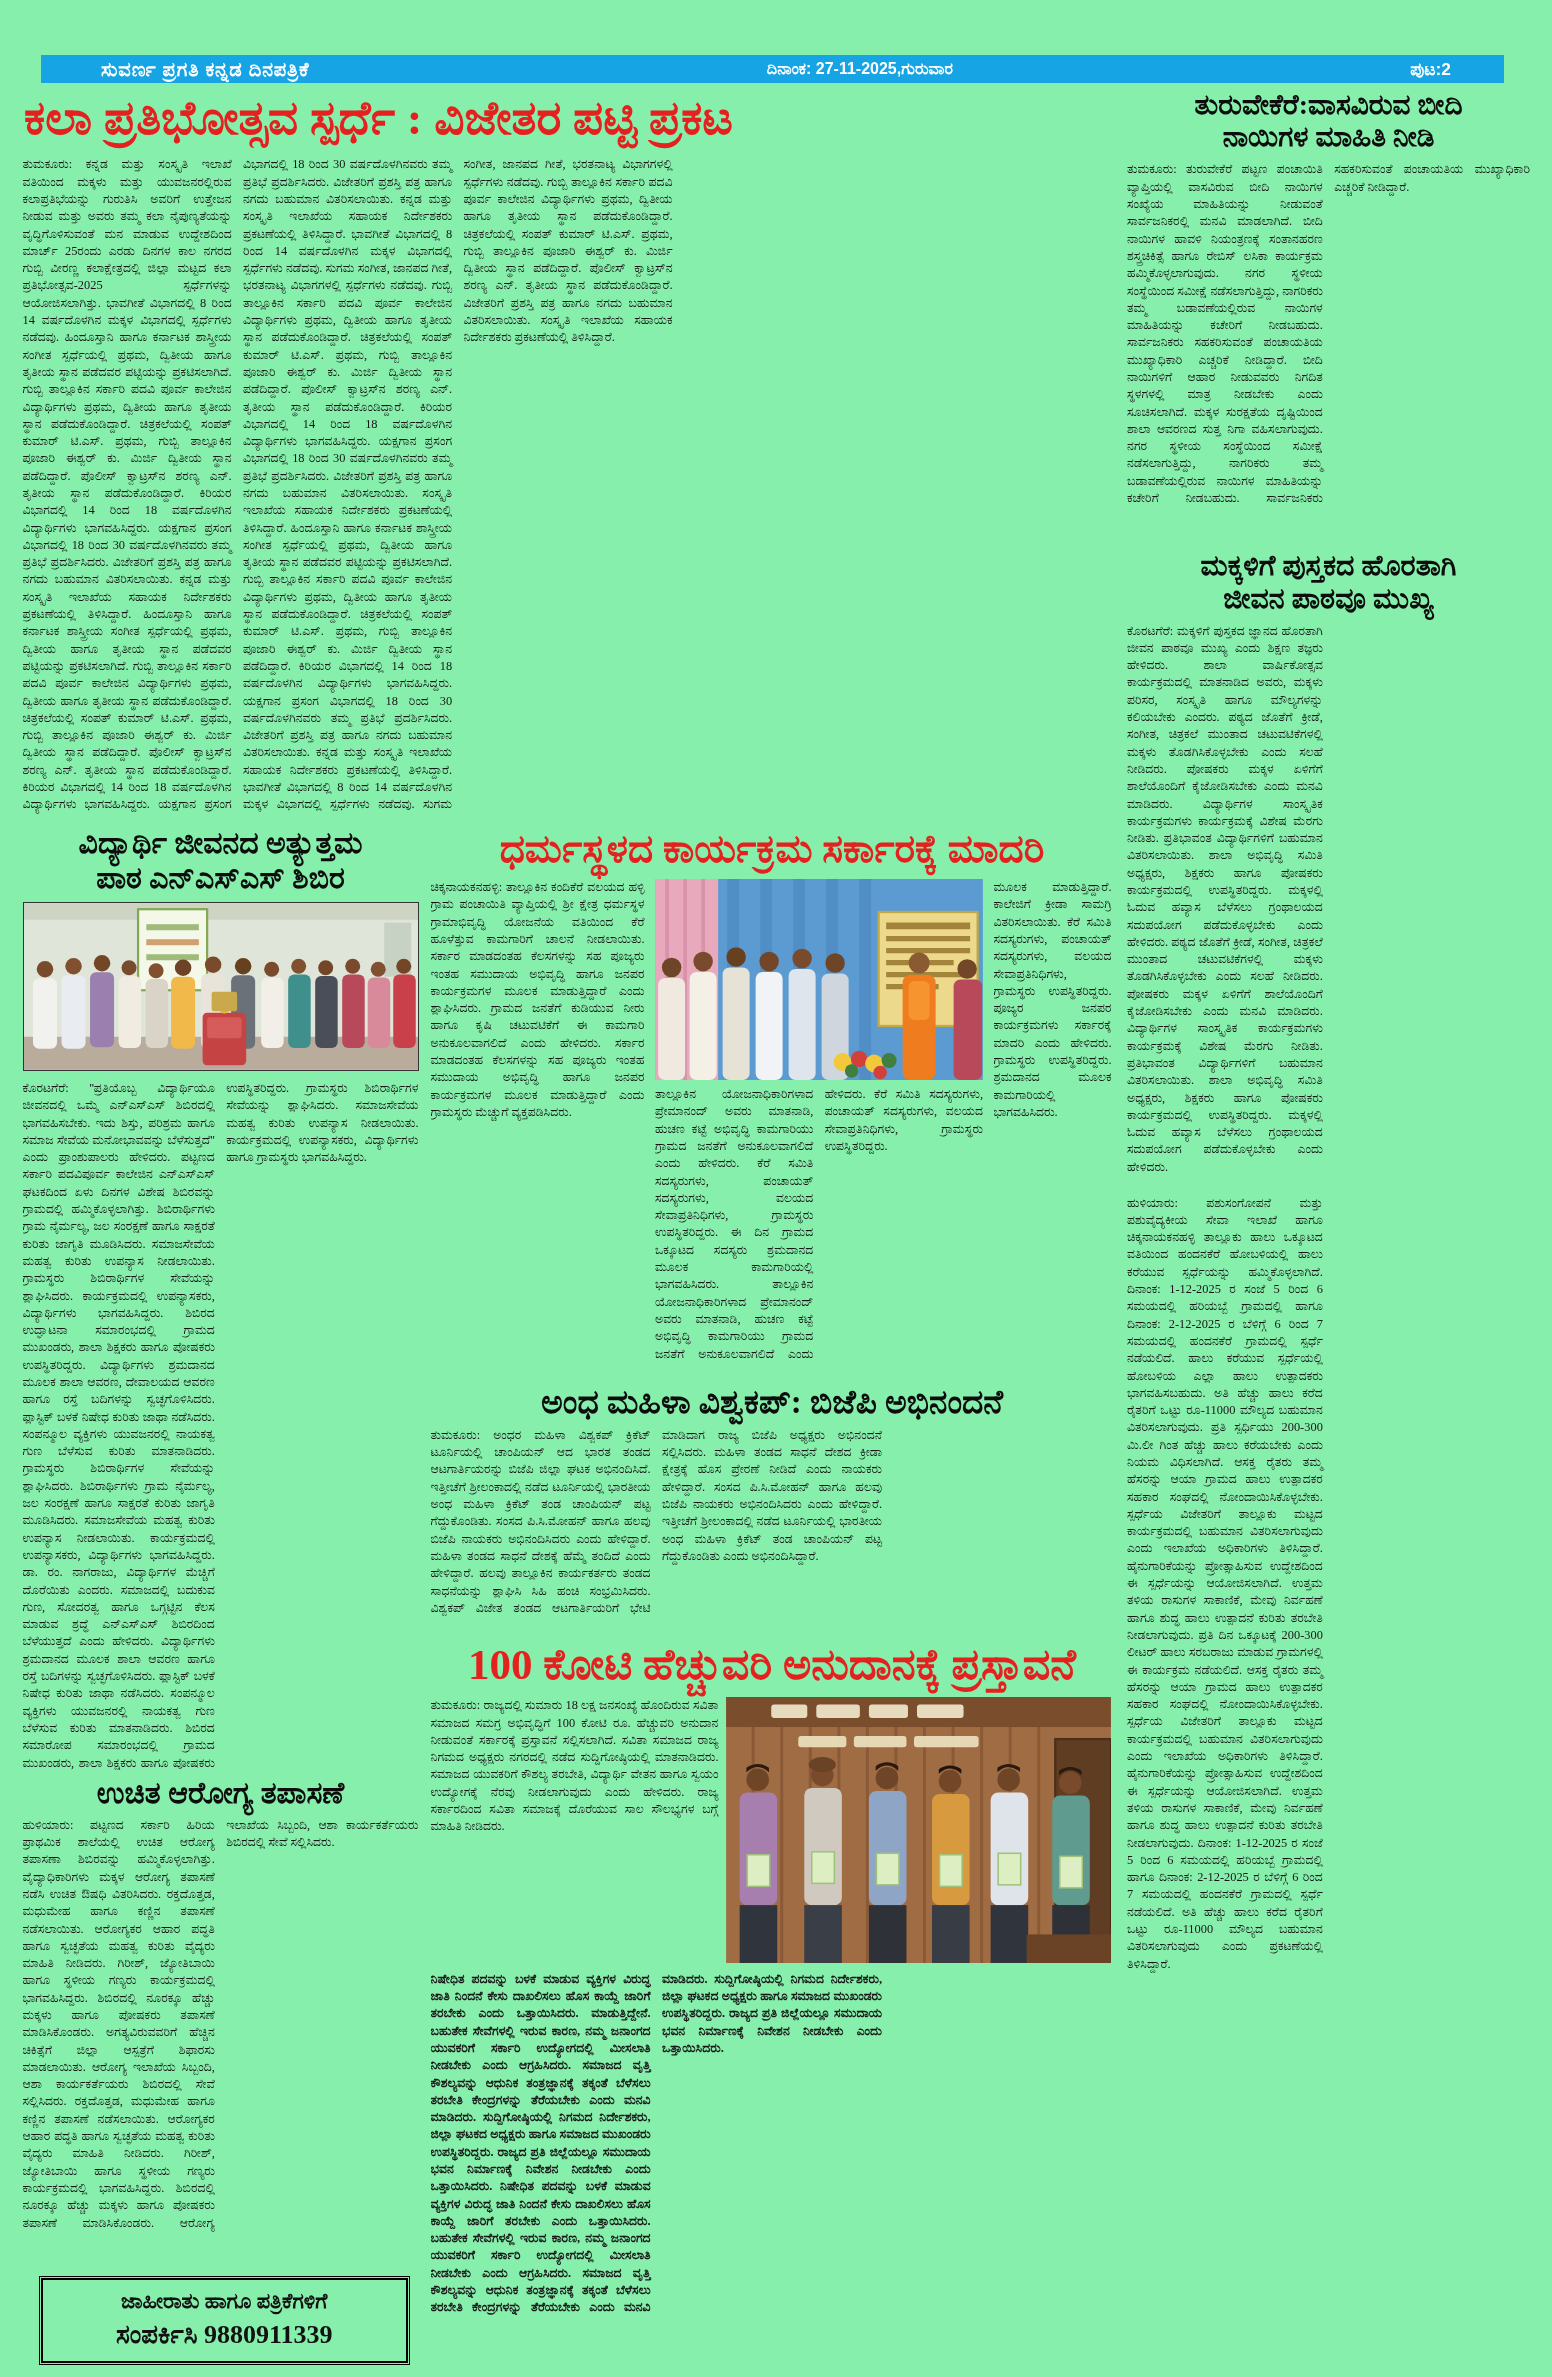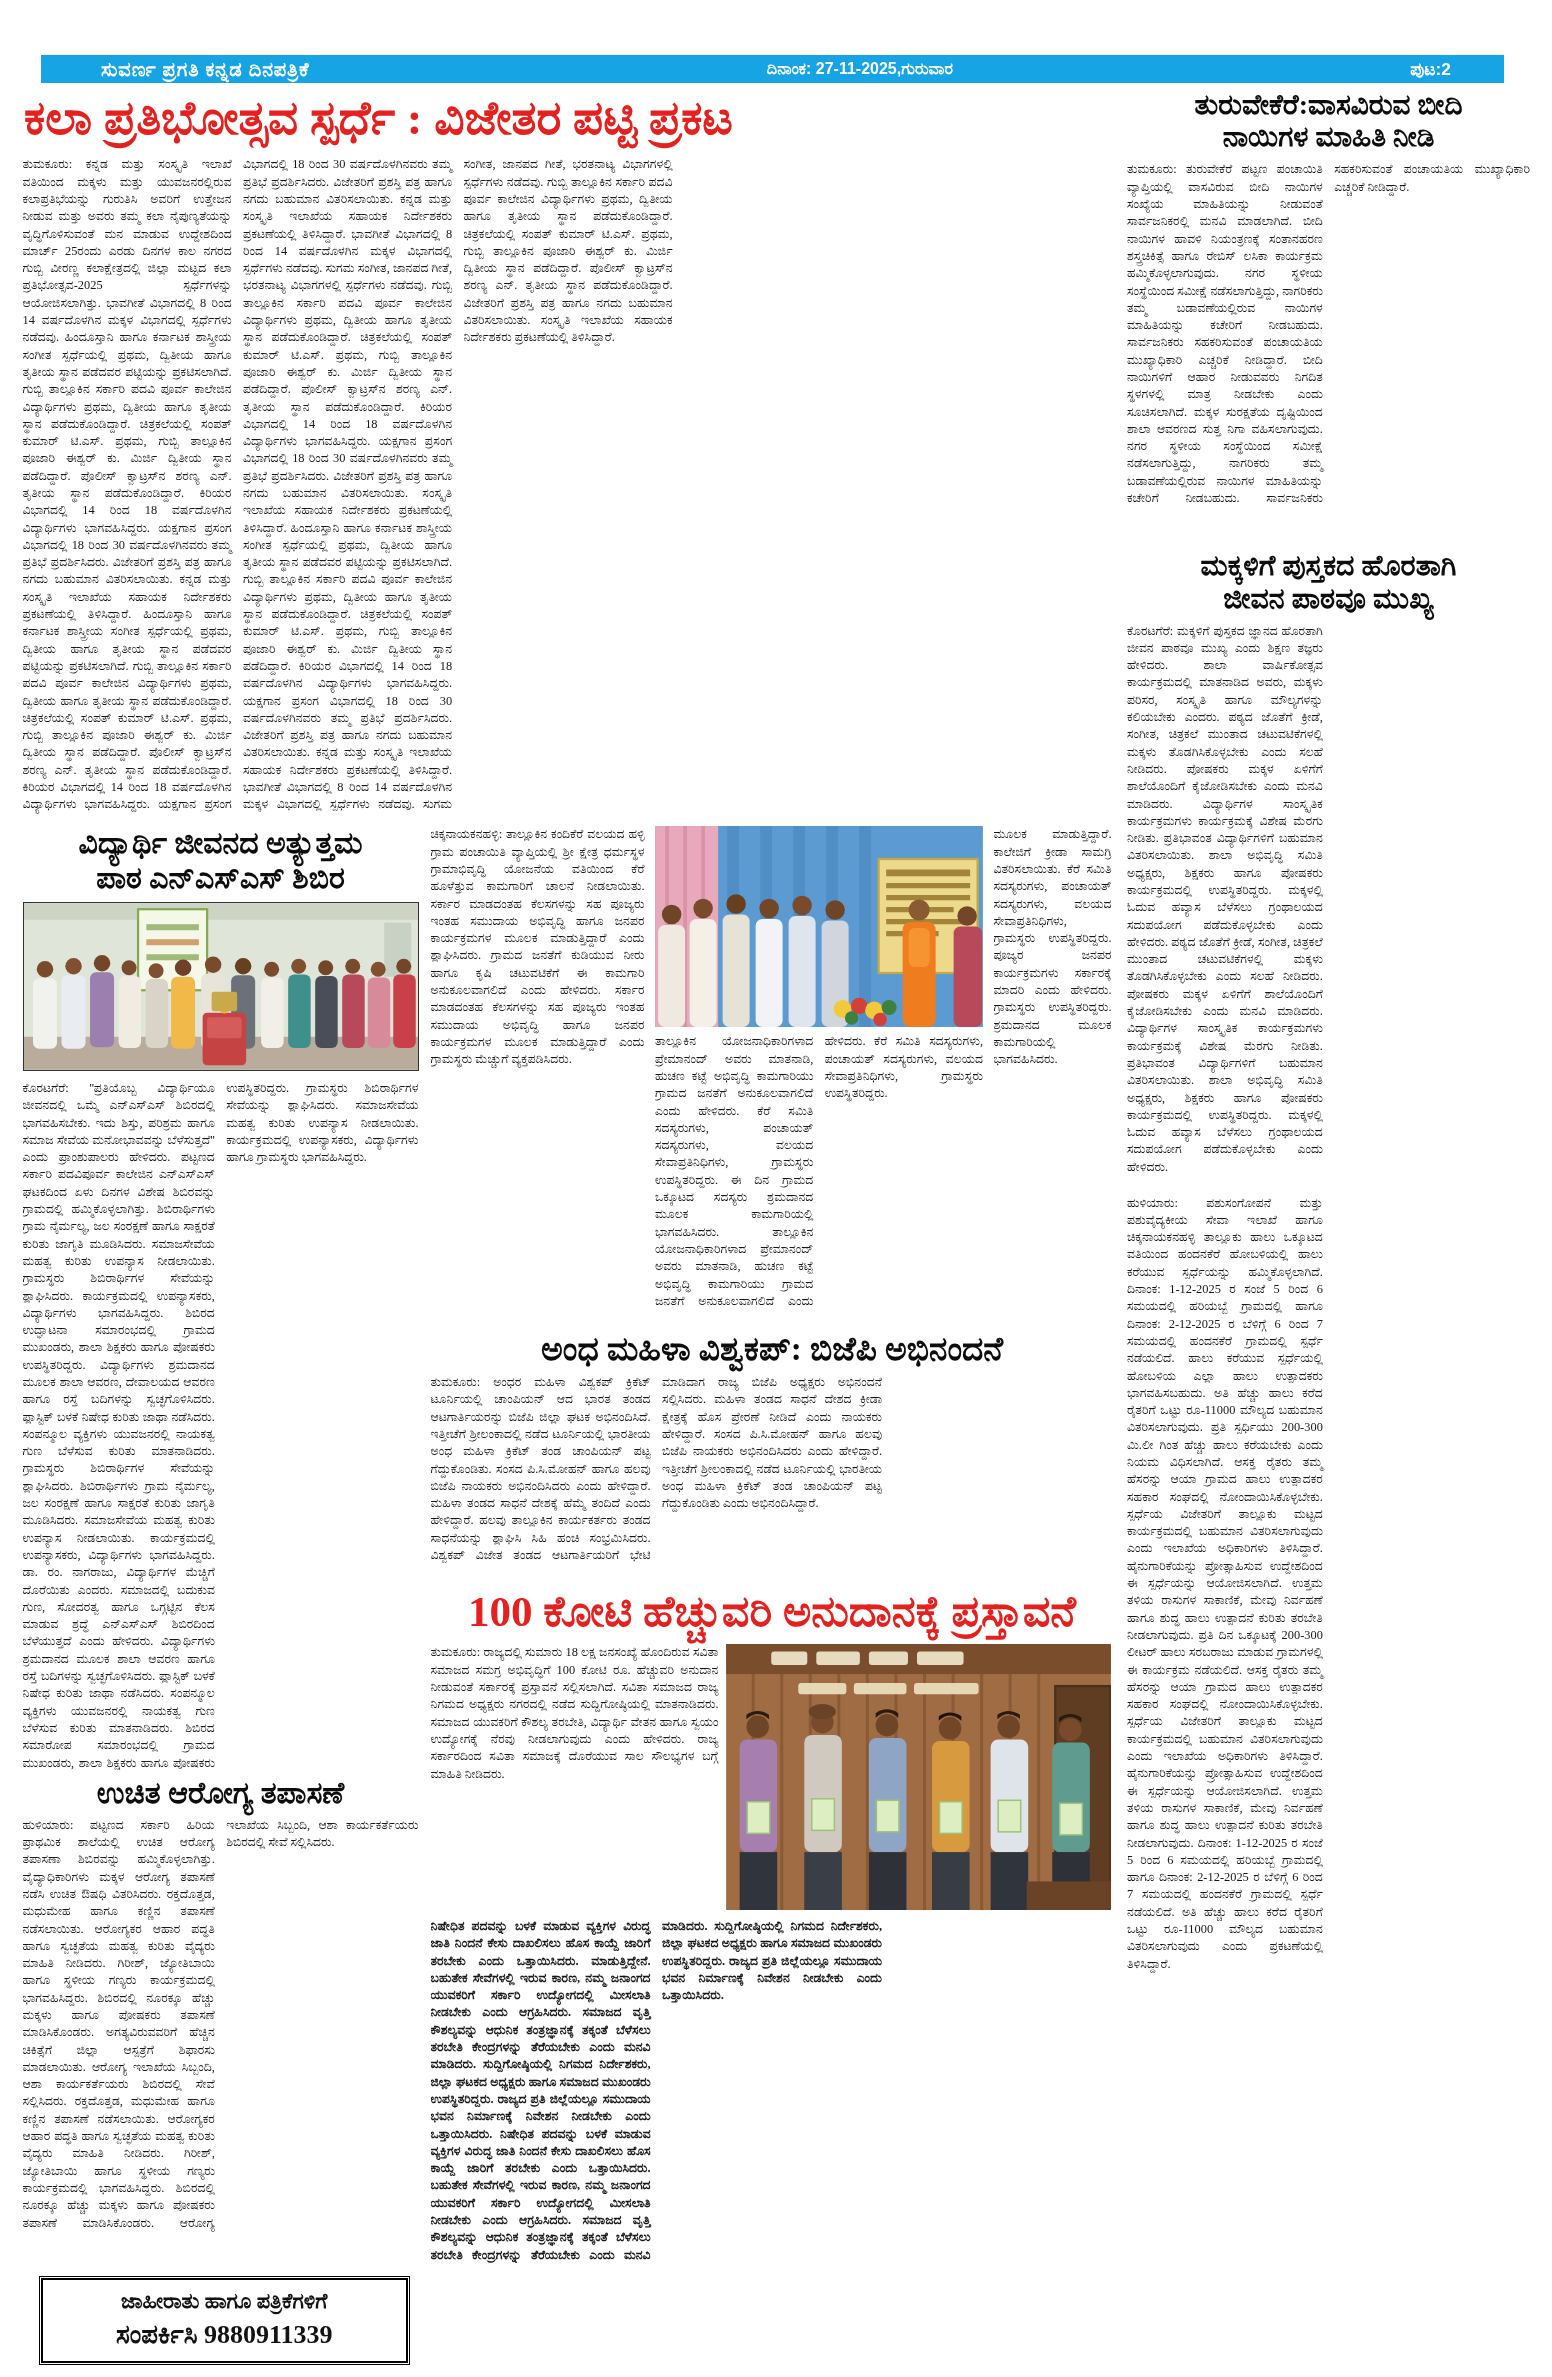--- a/index.html
+++ b/index.html
@@ -1,16 +1,16 @@
 <!DOCTYPE html>
 <html style="font-size:12px"><head>
 <meta charset="utf-8">
 <style>
   html,body{margin:0;padding:0;background:#e8e8e8;}
-  .page{position:relative;width:1553px;height:2377px;margin:0 auto;background:#ffffff;
+  .page{position:relative;width:1553px;height:2377px;margin:0 auto;background:#86efac;
         font-family:"Liberation Serif","DejaVu Serif",serif;color:#121212;overflow:hidden;
         box-sizing:border-box;padding:89px 22.5px 0 22.5px;}
   
   .masthead{position:absolute;top:55px;left:41px;width:1463px;height:28px;background:#16a4e4;
             display:flex;align-items:center;justify-content:space-between;box-sizing:border-box;
             padding:0 53px 0 60px;color:#ffffff;font-family:"Liberation Sans","DejaVu Sans",sans-serif;}
   .m-name{font-size:19.5px;font-weight:bold;letter-spacing:0.8px;}
   .m-date{font-size:16px;font-weight:bold;}
   .m-page{font-size:17.3px;font-weight:bold;}
   
@@ -138,20 +138,21 @@
           <h2 class="h2 hl-health">ಉಚಿತ ಆರೋಗ್ಯ ತಪಾಸಣೆ</h2>
           <div class="body c2-health">ಹುಳಿಯಾರು: ಪಟ್ಟಣದ ಸರ್ಕಾರಿ ಹಿರಿಯ ಪ್ರಾಥಮಿಕ ಶಾಲೆಯಲ್ಲಿ ಉಚಿತ ಆರೋಗ್ಯ ತಪಾಸಣಾ ಶಿಬಿರವನ್ನು ಹಮ್ಮಿಕೊಳ್ಳಲಾಗಿತ್ತು. ವೈದ್ಯಾಧಿಕಾರಿಗಳು ಮಕ್ಕಳ ಆರೋಗ್ಯ ತಪಾಸಣೆ ನಡೆಸಿ ಉಚಿತ ಔಷಧಿ ವಿತರಿಸಿದರು. ರಕ್ತದೊತ್ತಡ, ಮಧುಮೇಹ ಹಾಗೂ ಕಣ್ಣಿನ ತಪಾಸಣೆ ನಡೆಸಲಾಯಿತು. ಆರೋಗ್ಯಕರ ಆಹಾರ ಪದ್ಧತಿ ಹಾಗೂ ಸ್ವಚ್ಛತೆಯ ಮಹತ್ವ ಕುರಿತು ವೈದ್ಯರು ಮಾಹಿತಿ ನೀಡಿದರು. ಗಿರೀಶ್, ಜ್ಯೋತಿಬಾಯಿ ಹಾಗೂ ಸ್ಥಳೀಯ ಗಣ್ಯರು ಕಾರ್ಯಕ್ರಮದಲ್ಲಿ ಭಾಗವಹಿಸಿದ್ದರು. ಶಿಬಿರದಲ್ಲಿ ನೂರಕ್ಕೂ ಹೆಚ್ಚು ಮಕ್ಕಳು ಹಾಗೂ ಪೋಷಕರು ತಪಾಸಣೆ ಮಾಡಿಸಿಕೊಂಡರು. ಅಗತ್ಯವಿರುವವರಿಗೆ ಹೆಚ್ಚಿನ ಚಿಕಿತ್ಸೆಗೆ ಜಿಲ್ಲಾ ಆಸ್ಪತ್ರೆಗೆ ಶಿಫಾರಸು ಮಾಡಲಾಯಿತು. ಆರೋಗ್ಯ ಇಲಾಖೆಯ ಸಿಬ್ಬಂದಿ, ಆಶಾ ಕಾರ್ಯಕರ್ತೆಯರು ಶಿಬಿರದಲ್ಲಿ ಸೇವೆ ಸಲ್ಲಿಸಿದರು. ರಕ್ತದೊತ್ತಡ, ಮಧುಮೇಹ ಹಾಗೂ ಕಣ್ಣಿನ ತಪಾಸಣೆ ನಡೆಸಲಾಯಿತು. ಆರೋಗ್ಯಕರ ಆಹಾರ ಪದ್ಧತಿ ಹಾಗೂ ಸ್ವಚ್ಛತೆಯ ಮಹತ್ವ ಕುರಿತು ವೈದ್ಯರು ಮಾಹಿತಿ ನೀಡಿದರು. ಗಿರೀಶ್, ಜ್ಯೋತಿಬಾಯಿ ಹಾಗೂ ಸ್ಥಳೀಯ ಗಣ್ಯರು ಕಾರ್ಯಕ್ರಮದಲ್ಲಿ ಭಾಗವಹಿಸಿದ್ದರು. ಶಿಬಿರದಲ್ಲಿ ನೂರಕ್ಕೂ ಹೆಚ್ಚು ಮಕ್ಕಳು ಹಾಗೂ ಪೋಷಕರು ತಪಾಸಣೆ ಮಾಡಿಸಿಕೊಂಡರು. ಆರೋಗ್ಯ ಇಲಾಖೆಯ ಸಿಬ್ಬಂದಿ, ಆಶಾ ಕಾರ್ಯಕರ್ತೆಯರು ಶಿಬಿರದಲ್ಲಿ ಸೇವೆ ಸಲ್ಲಿಸಿದರು.</div>
 
           <div class="ad-box">
             <div class="ad-line1">ಜಾಹೀರಾತು ಹಾಗೂ ಪತ್ರಿಕೆಗಳಿಗೆ</div>
             <div class="ad-line2">ಸಂಪರ್ಕಿಸಿ 9880911339</div>
           </div>
         </div>
 
         <div class="center-strip">
+          <h2 class="h2 hl-red hl-dh">ಧರ್ಮಸ್ಥಳದ ಕಾರ್ಯಕ್ರಮ ಸರ್ಕಾರಕ್ಕೆ ಮಾದರಿ</h2>
           <div class="dh-row">
             <div class="body c1 dh-left">ಚಿಕ್ಕನಾಯಕನಹಳ್ಳಿ: ತಾಲ್ಲೂಕಿನ ಕಂದಿಕೆರೆ ವಲಯದ ಹಳ್ಳಿ ಗ್ರಾಮ ಪಂಚಾಯಿತಿ ವ್ಯಾಪ್ತಿಯಲ್ಲಿ ಶ್ರೀ ಕ್ಷೇತ್ರ ಧರ್ಮಸ್ಥಳ ಗ್ರಾಮಾಭಿವೃದ್ಧಿ ಯೋಜನೆಯ ವತಿಯಿಂದ ಕೆರೆ ಹೂಳೆತ್ತುವ ಕಾಮಗಾರಿಗೆ ಚಾಲನೆ ನೀಡಲಾಯಿತು. ಸರ್ಕಾರ ಮಾಡದಂತಹ ಕೆಲಸಗಳನ್ನು ಸಹ ಪೂಜ್ಯರು ಇಂತಹ ಸಮುದಾಯ ಅಭಿವೃದ್ಧಿ ಹಾಗೂ ಜನಪರ ಕಾರ್ಯಕ್ರಮಗಳ ಮೂಲಕ ಮಾಡುತ್ತಿದ್ದಾರೆ ಎಂದು ಶ್ಲಾಘಿಸಿದರು. ಗ್ರಾಮದ ಜನತೆಗೆ ಕುಡಿಯುವ ನೀರು ಹಾಗೂ ಕೃಷಿ ಚಟುವಟಿಕೆಗೆ ಈ ಕಾಮಗಾರಿ ಅನುಕೂಲವಾಗಲಿದೆ ಎಂದು ಹೇಳಿದರು. ಸರ್ಕಾರ ಮಾಡದಂತಹ ಕೆಲಸಗಳನ್ನು ಸಹ ಪೂಜ್ಯರು ಇಂತಹ ಸಮುದಾಯ ಅಭಿವೃದ್ಧಿ ಹಾಗೂ ಜನಪರ ಕಾರ್ಯಕ್ರಮಗಳ ಮೂಲಕ ಮಾಡುತ್ತಿದ್ದಾರೆ ಎಂದು ಗ್ರಾಮಸ್ಥರು ಮೆಚ್ಚುಗೆ ವ್ಯಕ್ತಪಡಿಸಿದರು.</div>
             <div class="dh-mid">
               <div class="dh-photo-wrap">
                 <svg class="photo" width="328" height="201" viewBox="0 0 437 268">
                   <rect width="437" height="268" fill="#5b9bd2"></rect>
                   <g fill="#4f8cc2" opacity="0.8">
                     <rect x="96" width="16" height="268"></rect>
                       <rect x="140" width="16" height="268"></rect>
                       <rect x="184" width="16" height="268"></rect>

